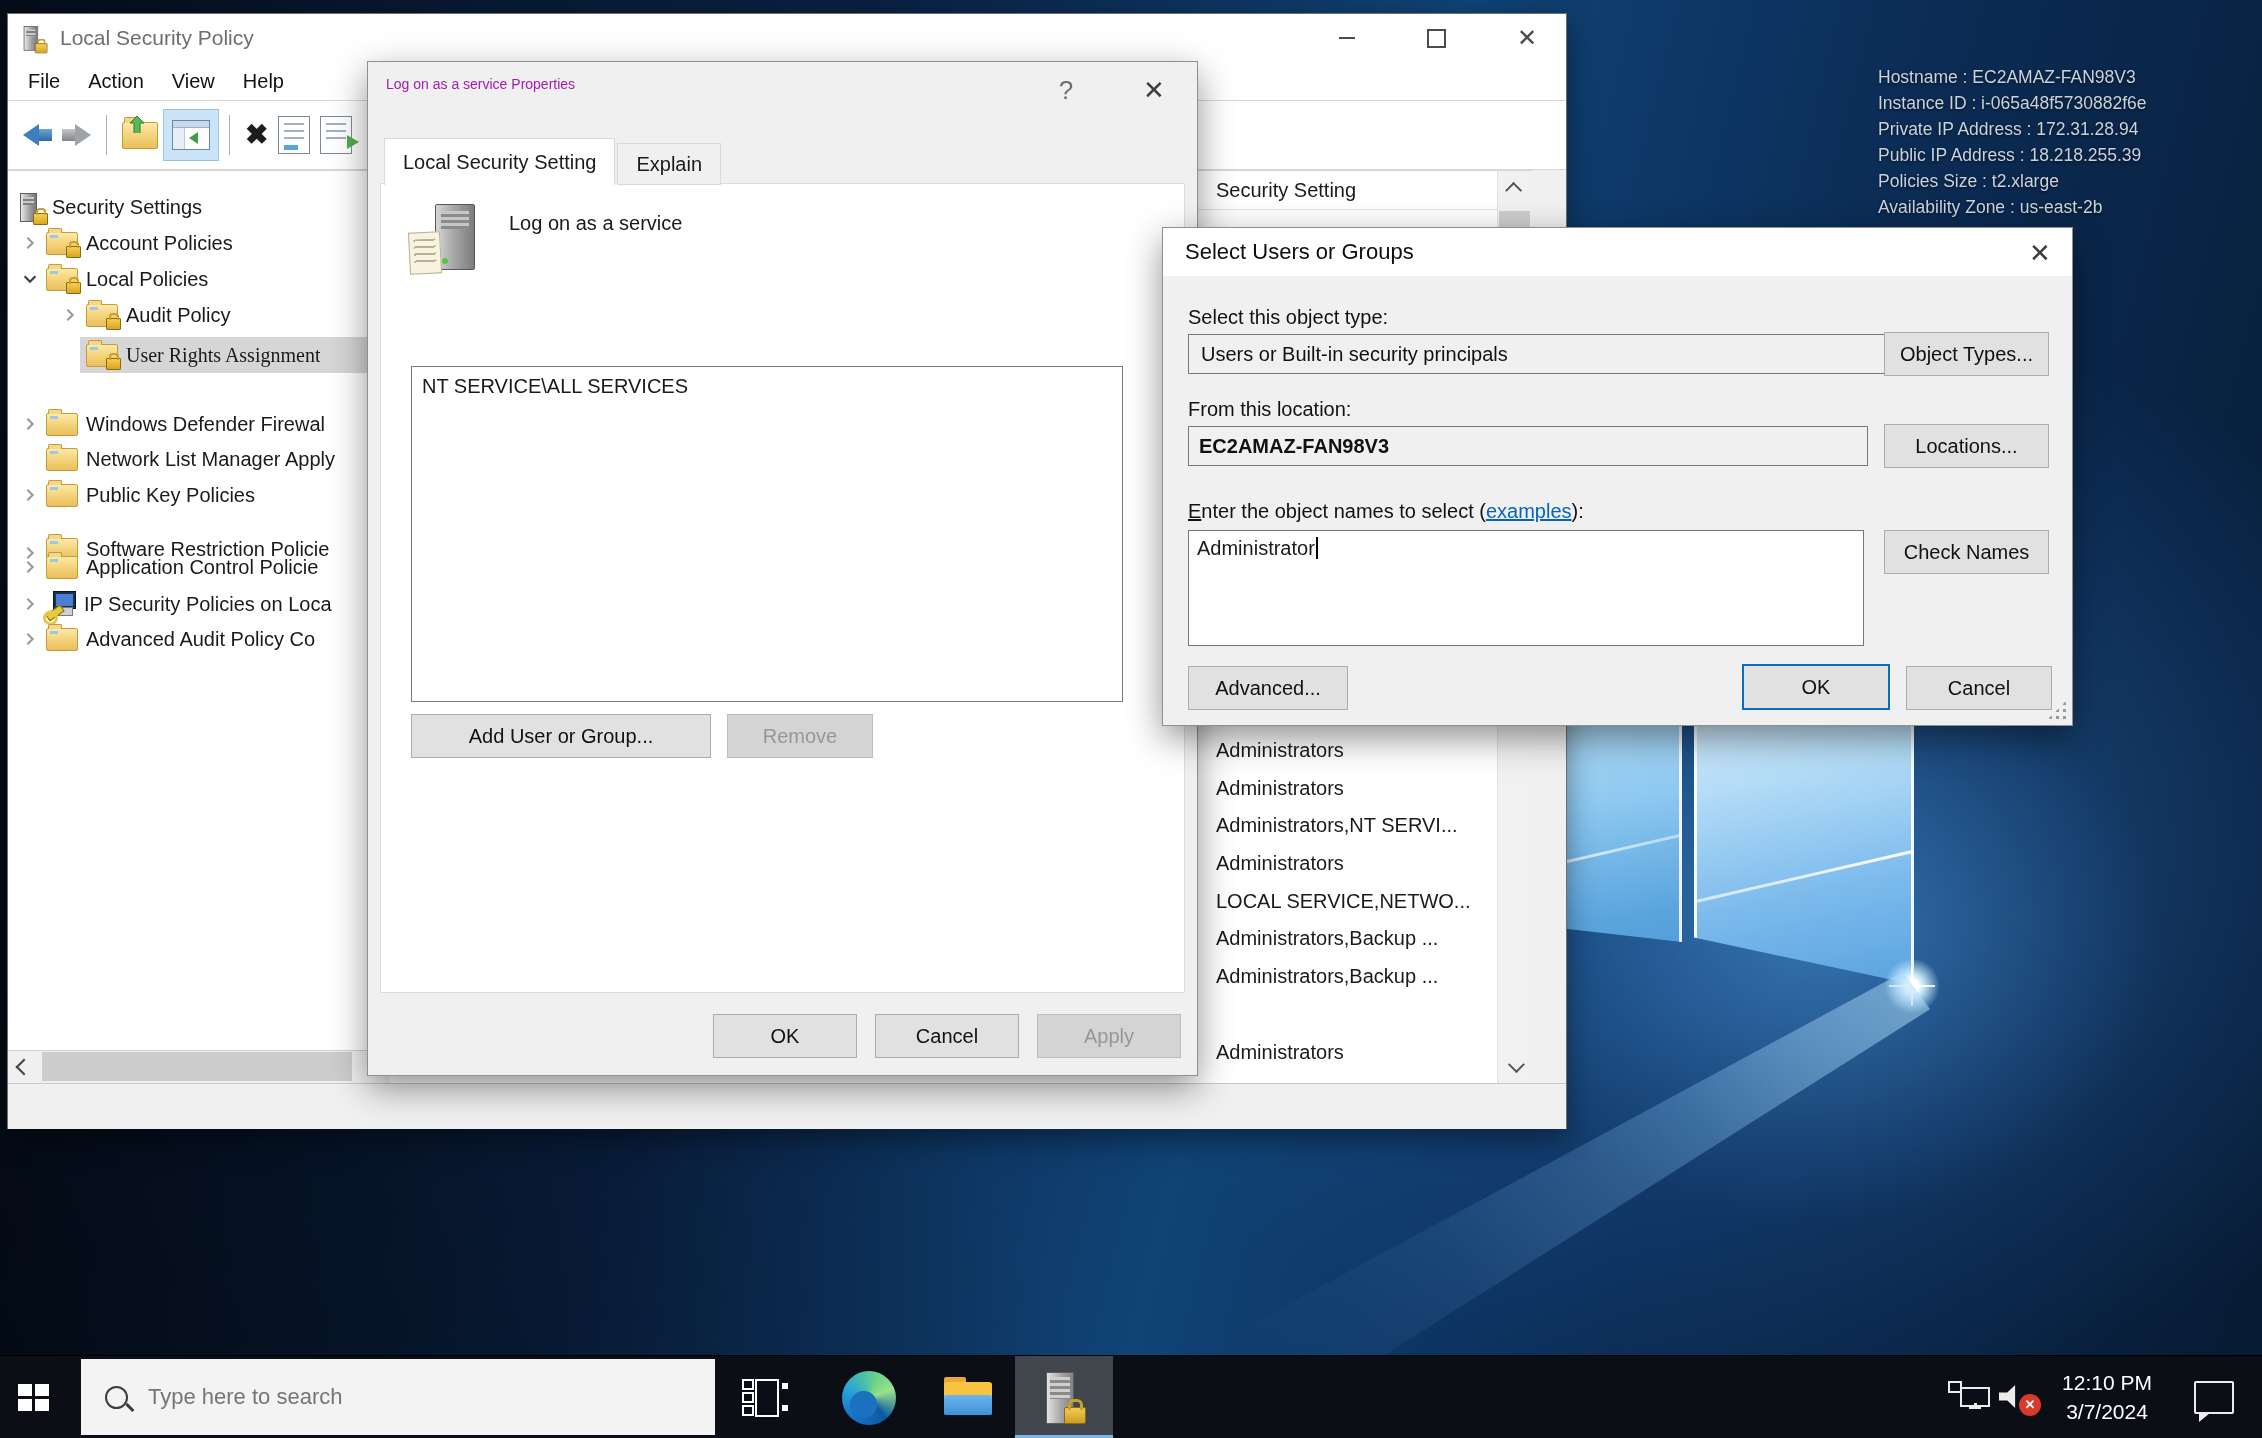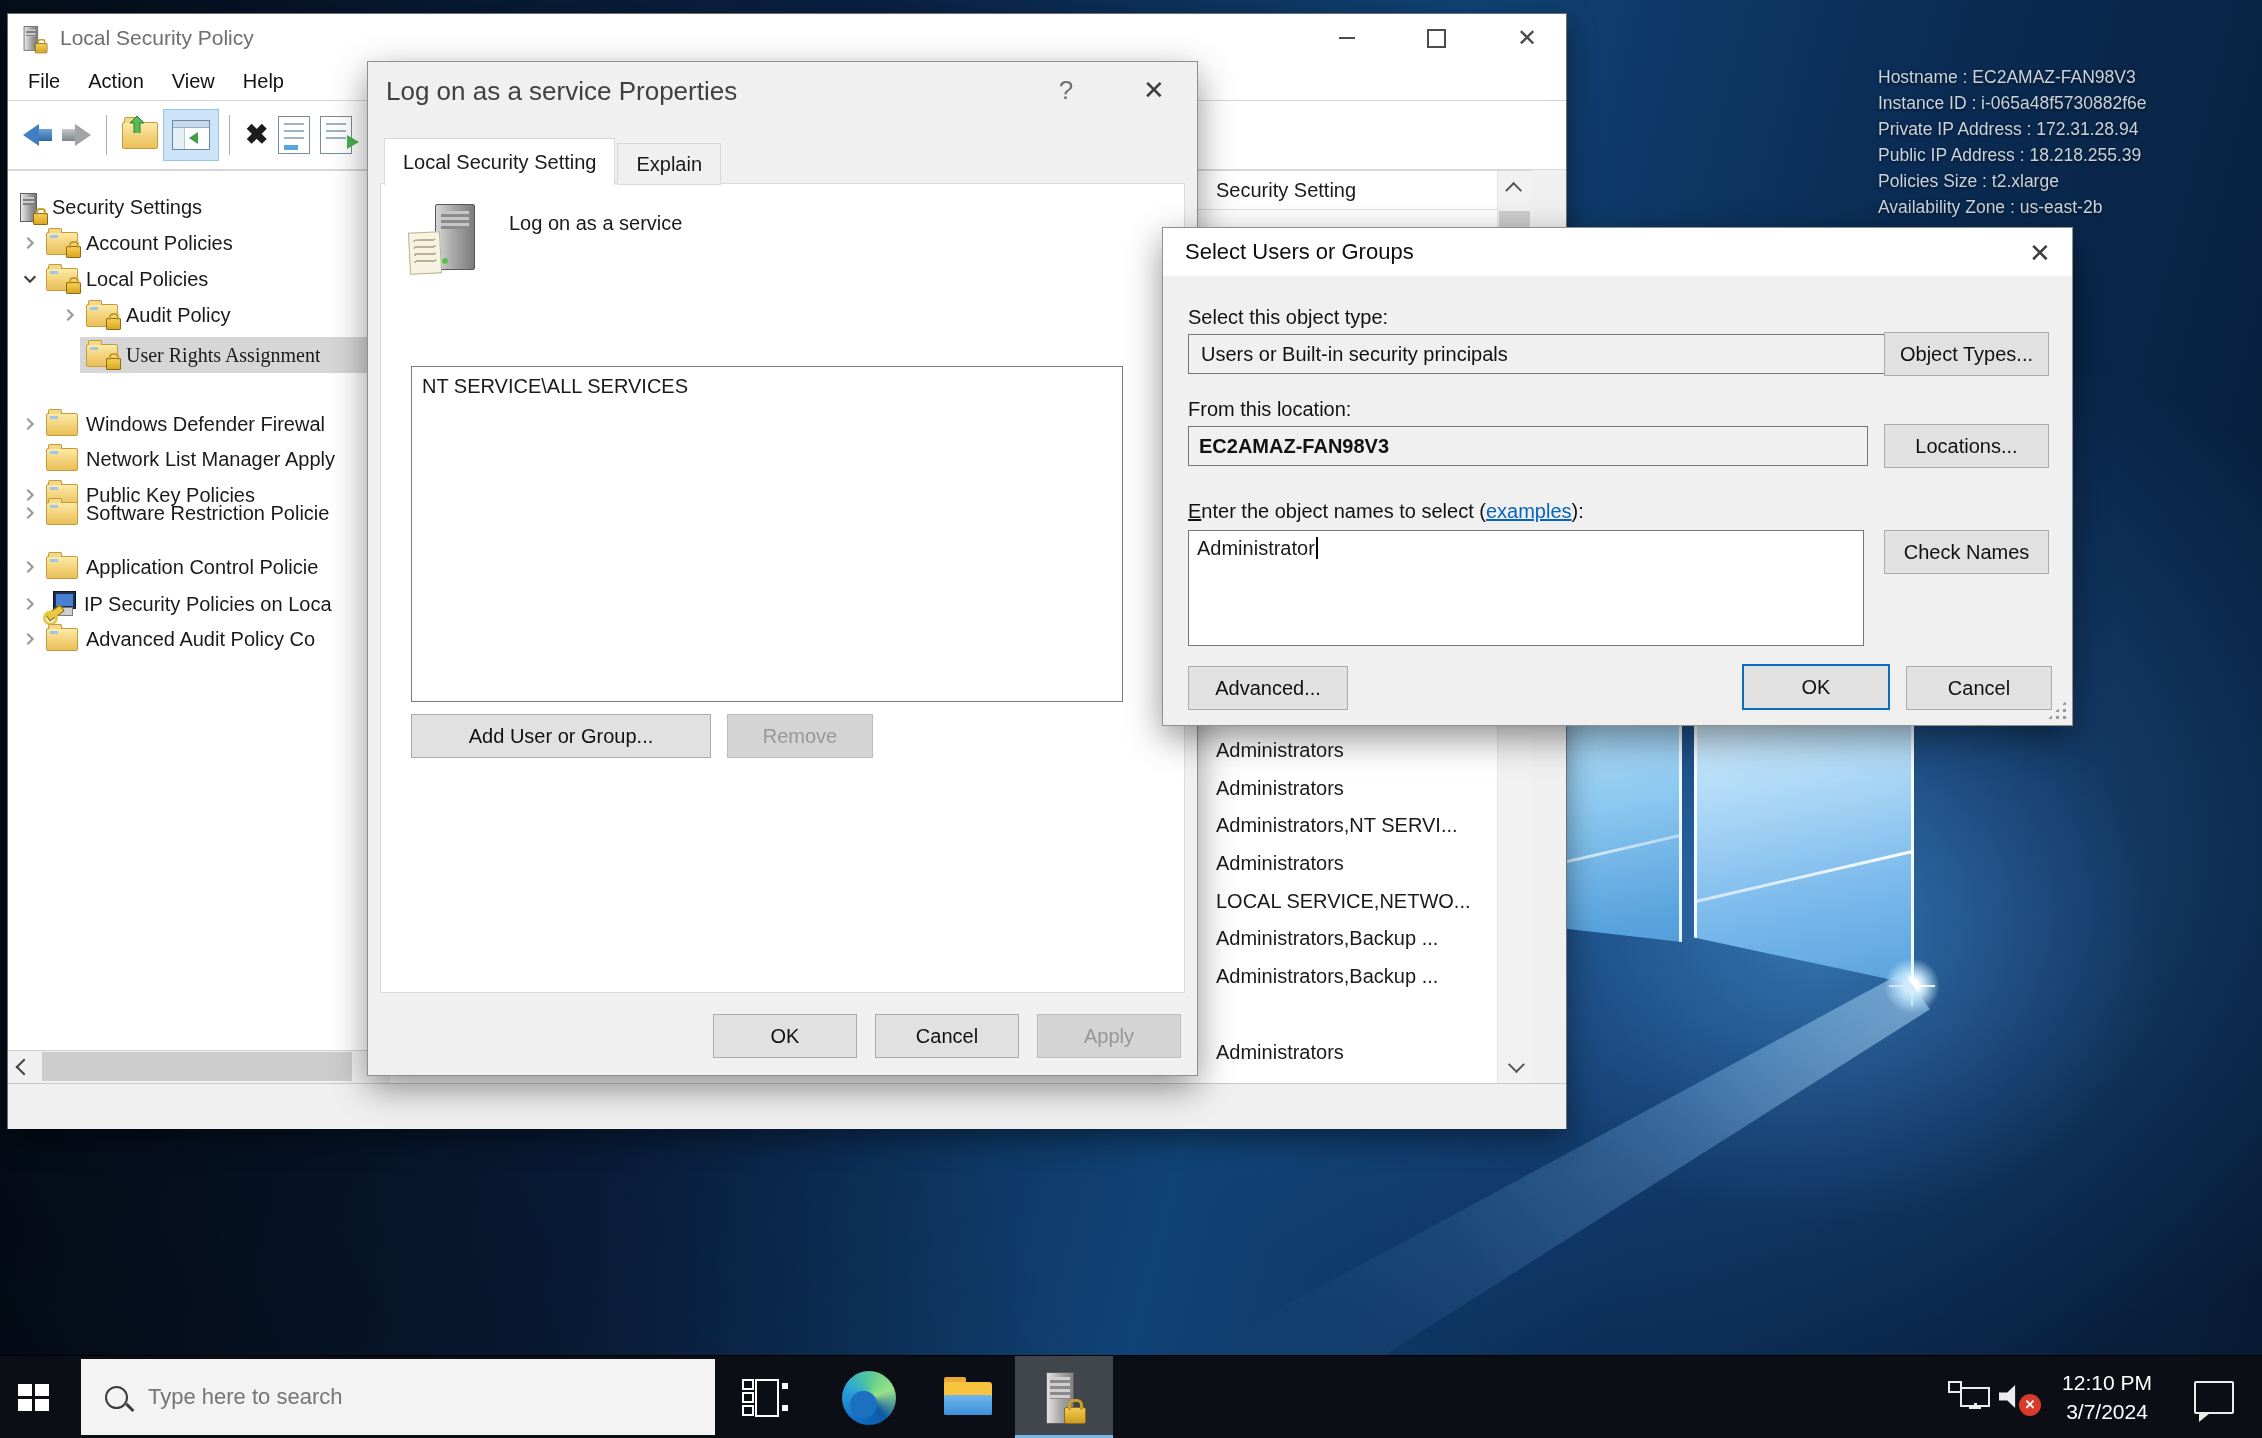--- a/index.html
+++ b/index.html
@@ -135,21 +135,21 @@
     border:1px solid #acacac;font-size:20px;color:#111;box-sizing:border-box;}
   .btn.default{border:2px solid #0a6cc0;}
   .btn.disabled{background:#d4d4d4;color:#979797;border-color:#bdbdbd;}
   .field{position:absolute;background:#f0f0f0;border:1px solid #767676;display:flex;align-items:center;
     padding:0 10px;font-size:20px;color:#111;box-sizing:border-box;}
   .label{position:absolute;font-size:20px;color:#111;}
   .dlg-x{position:absolute;display:flex;align-items:center;justify-content:center;font-size:26px;color:#3c3c3c;}
 
   
   #propdlg{left:368px;top:62px;width:829px;height:1013px;z-index:20;}
-  #propdlg .dtitle{position:absolute;left:18px;top:14px;font-size:26px;color:#404040;}
+  #propdlg .dtitle{position:absolute;left:18px;top:14px;font-size:14px;color:#a21caf;}
   #prop-help{left:676px;top:8px;width:44px;height:40px;color:#6e6e6e;}
   #prop-close{left:762px;top:8px;width:48px;height:40px;}
   .tabs{position:absolute;left:16px;top:76px;display:flex;align-items:flex-end;z-index:2;}
   .tab{background:#f0f0f0;border:1px solid #d9d9d9;padding:0 18px;height:40px;display:flex;align-items:center;
     font-size:20px;margin-right:2px;}
   .tab.active{background:#fff;height:46px;border-bottom:none;}
   #tabpage{position:absolute;left:12px;top:121px;width:803px;height:808px;background:#fff;border:1px solid #dcdcdc;}
   .server-big{position:absolute;left:28px;top:20px;width:70px;height:70px;}
   .sb-tower{position:absolute;right:4px;top:0;width:38px;height:64px;
     background:linear-gradient(90deg,#d7d7d7,#a8a8a8 45%,#7c7c7c);border:1px solid #565656;border-radius:2px;}
@@ -365,21 +365,21 @@
         <span class="folder-ic"></span>
         <span class="tlabel">Network List Manager Apply</span>
       </div>
       <div class="trow lvl1" style="top:306px;">
         <svg class="chev" width="16" height="16" viewBox="0 0 12 12">
             <path d="M4 2 L8 6 L4 10" fill="none" stroke="#9a9a9a" stroke-width="1.6"></path>
           </svg>
         <span class="folder-ic"></span>
         <span class="tlabel">Public Key Policies</span>
       </div>
-      <div class="trow lvl1" style="top:324px;">
+      <div class="trow lvl1" style="top:354px;align-items:flex-end;">
         <svg class="chev" width="16" height="16" viewBox="0 0 12 12">
             <path d="M4 2 L8 6 L4 10" fill="none" stroke="#9a9a9a" stroke-width="1.6"></path>
           </svg>
         <span class="folder-ic"></span>
         <span class="tlabel">Software Restriction Policie</span>
       </div>
       <div class="trow lvl1" style="top:378px;">
         <svg class="chev" width="16" height="16" viewBox="0 0 12 12">
             <path d="M4 2 L8 6 L4 10" fill="none" stroke="#9a9a9a" stroke-width="1.6"></path>
           </svg>

